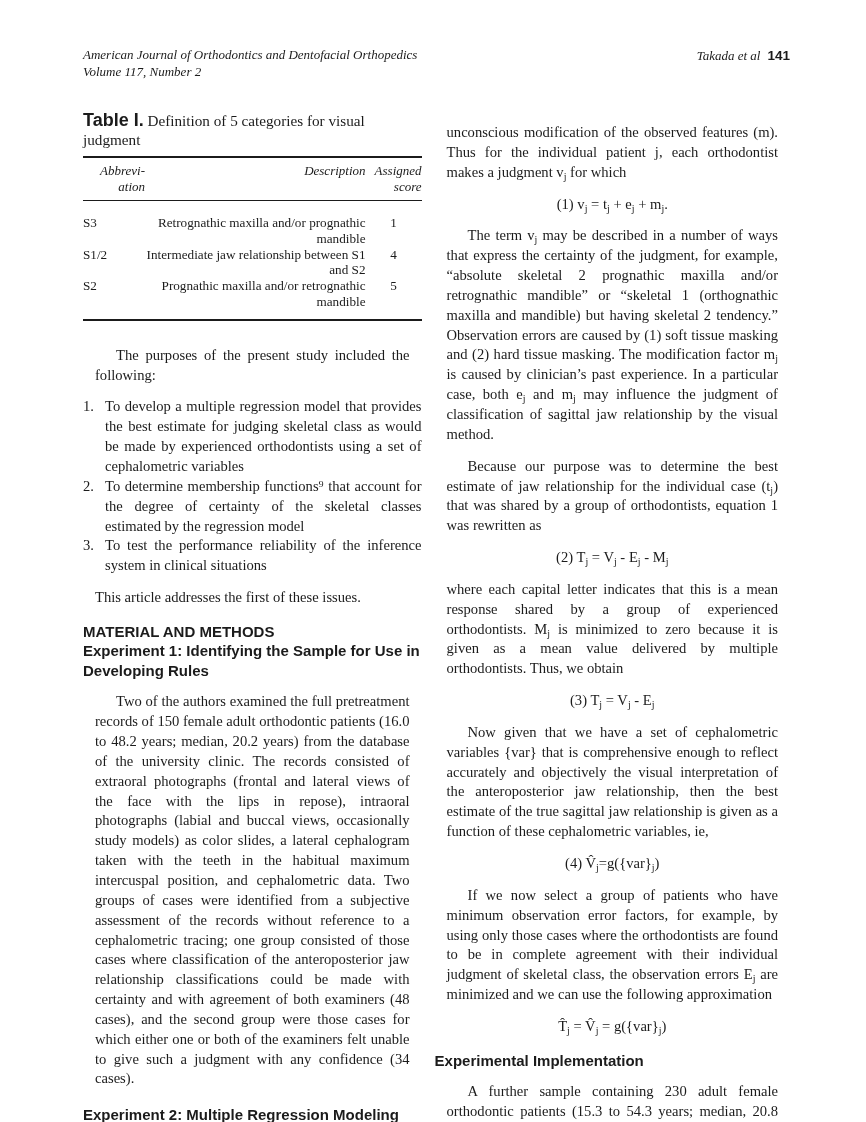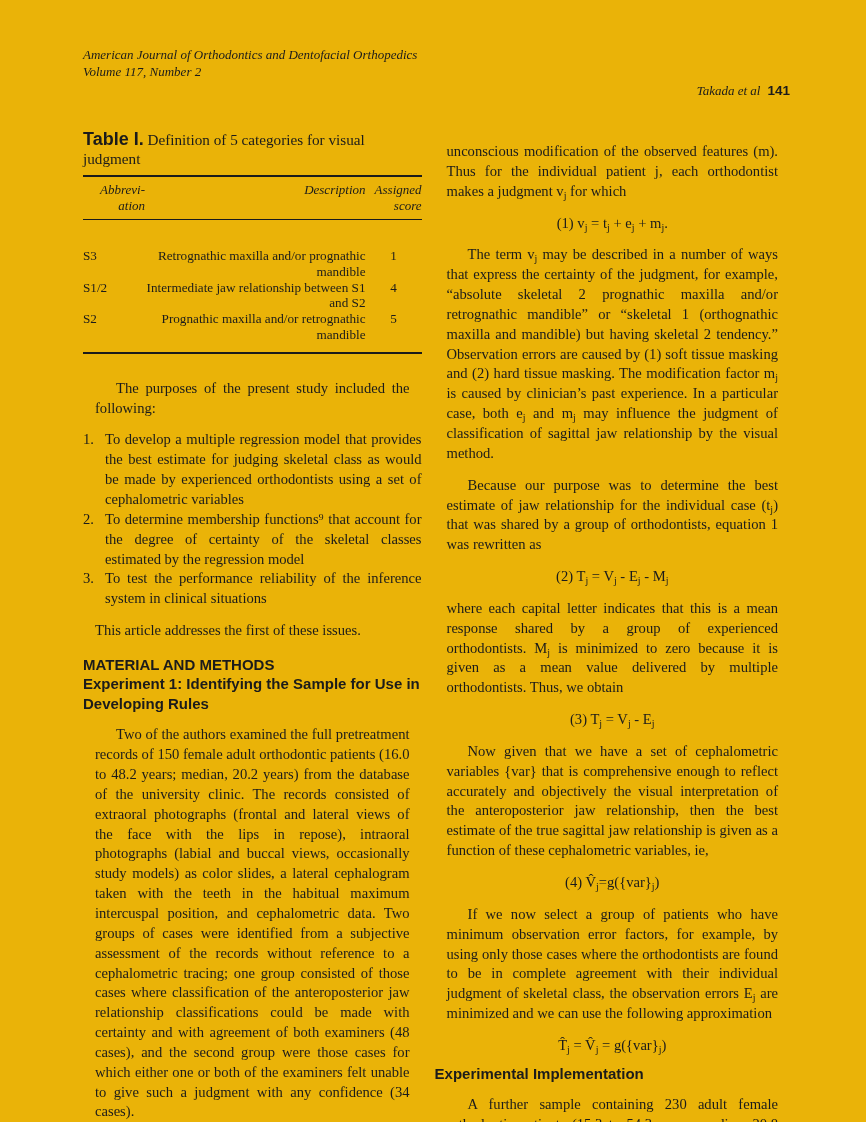--- a/index.html
+++ b/index.html
@@ -1,43 +1,43 @@
 <!DOCTYPE html>
 <html><head>
 <meta charset="utf-8">
 <style>
   html,body { margin:0; padding:0; background:#e8e8e8; }
   .page {
-    width:866px; height:1122px; margin:0 auto; background:#eab308;
+    width:866px; height:1122px; margin:0 auto; background:#ffffff;
     font-family:"Liberation Serif","DejaVu Serif",serif; color:#1b1b1b;
     box-sizing:border-box; padding:47px 76px 0 83px; overflow:hidden; position:relative;
   }
   
   .header-row { display:flex; justify-content:space-between; align-items:flex-start; }
   .journal-id { font-style:italic; font-size:13px; line-height:16.5px; }
-  .running-right { font-size:13px; white-space:nowrap; padding-top:1px;margin-top:35px; }
+  .running-right { font-size:13px; white-space:nowrap; padding-top:1px; }
   .running-author { font-style:italic; }
   .running-page { font-family:"Liberation Sans","DejaVu Sans",sans-serif; font-weight:700; font-size:13.5px; margin-left:7px; }
 
   .columns { display:flex; gap:13px; margin-top:31px; }
   .col-left  { width:340px; }
   .col-right { width:357px; }
 
   p.body { font-size:14.6px; line-height:19.85px; text-align:justify; margin:12px; }
   p.indent { text-indent:21px; }
   .eq { font-size:14.6px; line-height:19.85px; text-align:center; margin:0; }
   sub { font-size:0.68em; line-height:0; vertical-align:-0.28em; }
 
   .h-main, .h-sub {
     font-family:"Liberation Sans","DejaVu Sans",sans-serif; font-weight:700;
     font-size:15px; line-height:19.5px; margin:0; text-align:left;
   }
   .h-main { margin-top:14px; }
   .mt8  { margin-top:8px; }
-  .mt14 { margin-top:8px; }
+  .mt14 { margin-top:14px; }
   .mt16 { margin-top:16px; }
 
   
   .num-list { margin:0; }
   .num-item { display:flex; font-size:14.6px; line-height:19.85px; }
   .num-item .num { width:22px; flex:0 0 22px; }
   .num-item .txt { flex:1; text-align:justify; }
 
   
   .tablebox { margin-bottom:25px; }
@@ -47,21 +47,21 @@
   table.tbl th {
     font-style:italic; font-weight:400; font-size:13px; line-height:15.5px;
     white-space:pre-line; padding:5px 0 6px 0; vertical-align:top;text-align:right;
   }
   table.tbl thead tr { border-bottom:1.5px solid #1b1b1b; }
   table.tbl td { font-size:13.2px; line-height:15.8px; padding:0; vertical-align:top; }
   .c-abbr  { width:62px; text-align:left; }
   .c-desc  { text-align:right; }
   th.c-desc { text-align:center; }
   .c-score { width:56px; text-align:center; }
-  table.tbl tbody tr:first-child td { padding-top:28px; }
+  table.tbl tbody tr:first-child td { padding-top:14px; }
   table.tbl tbody tr:last-child td  { padding-bottom:9px; }
 </style>
 </head>
 <body>
 
 <div class="page">
 
   <div class="header-row">
     <div class="journal-id">
       <div>American Journal of Orthodontics and Dentofacial Orthopedics</div>

